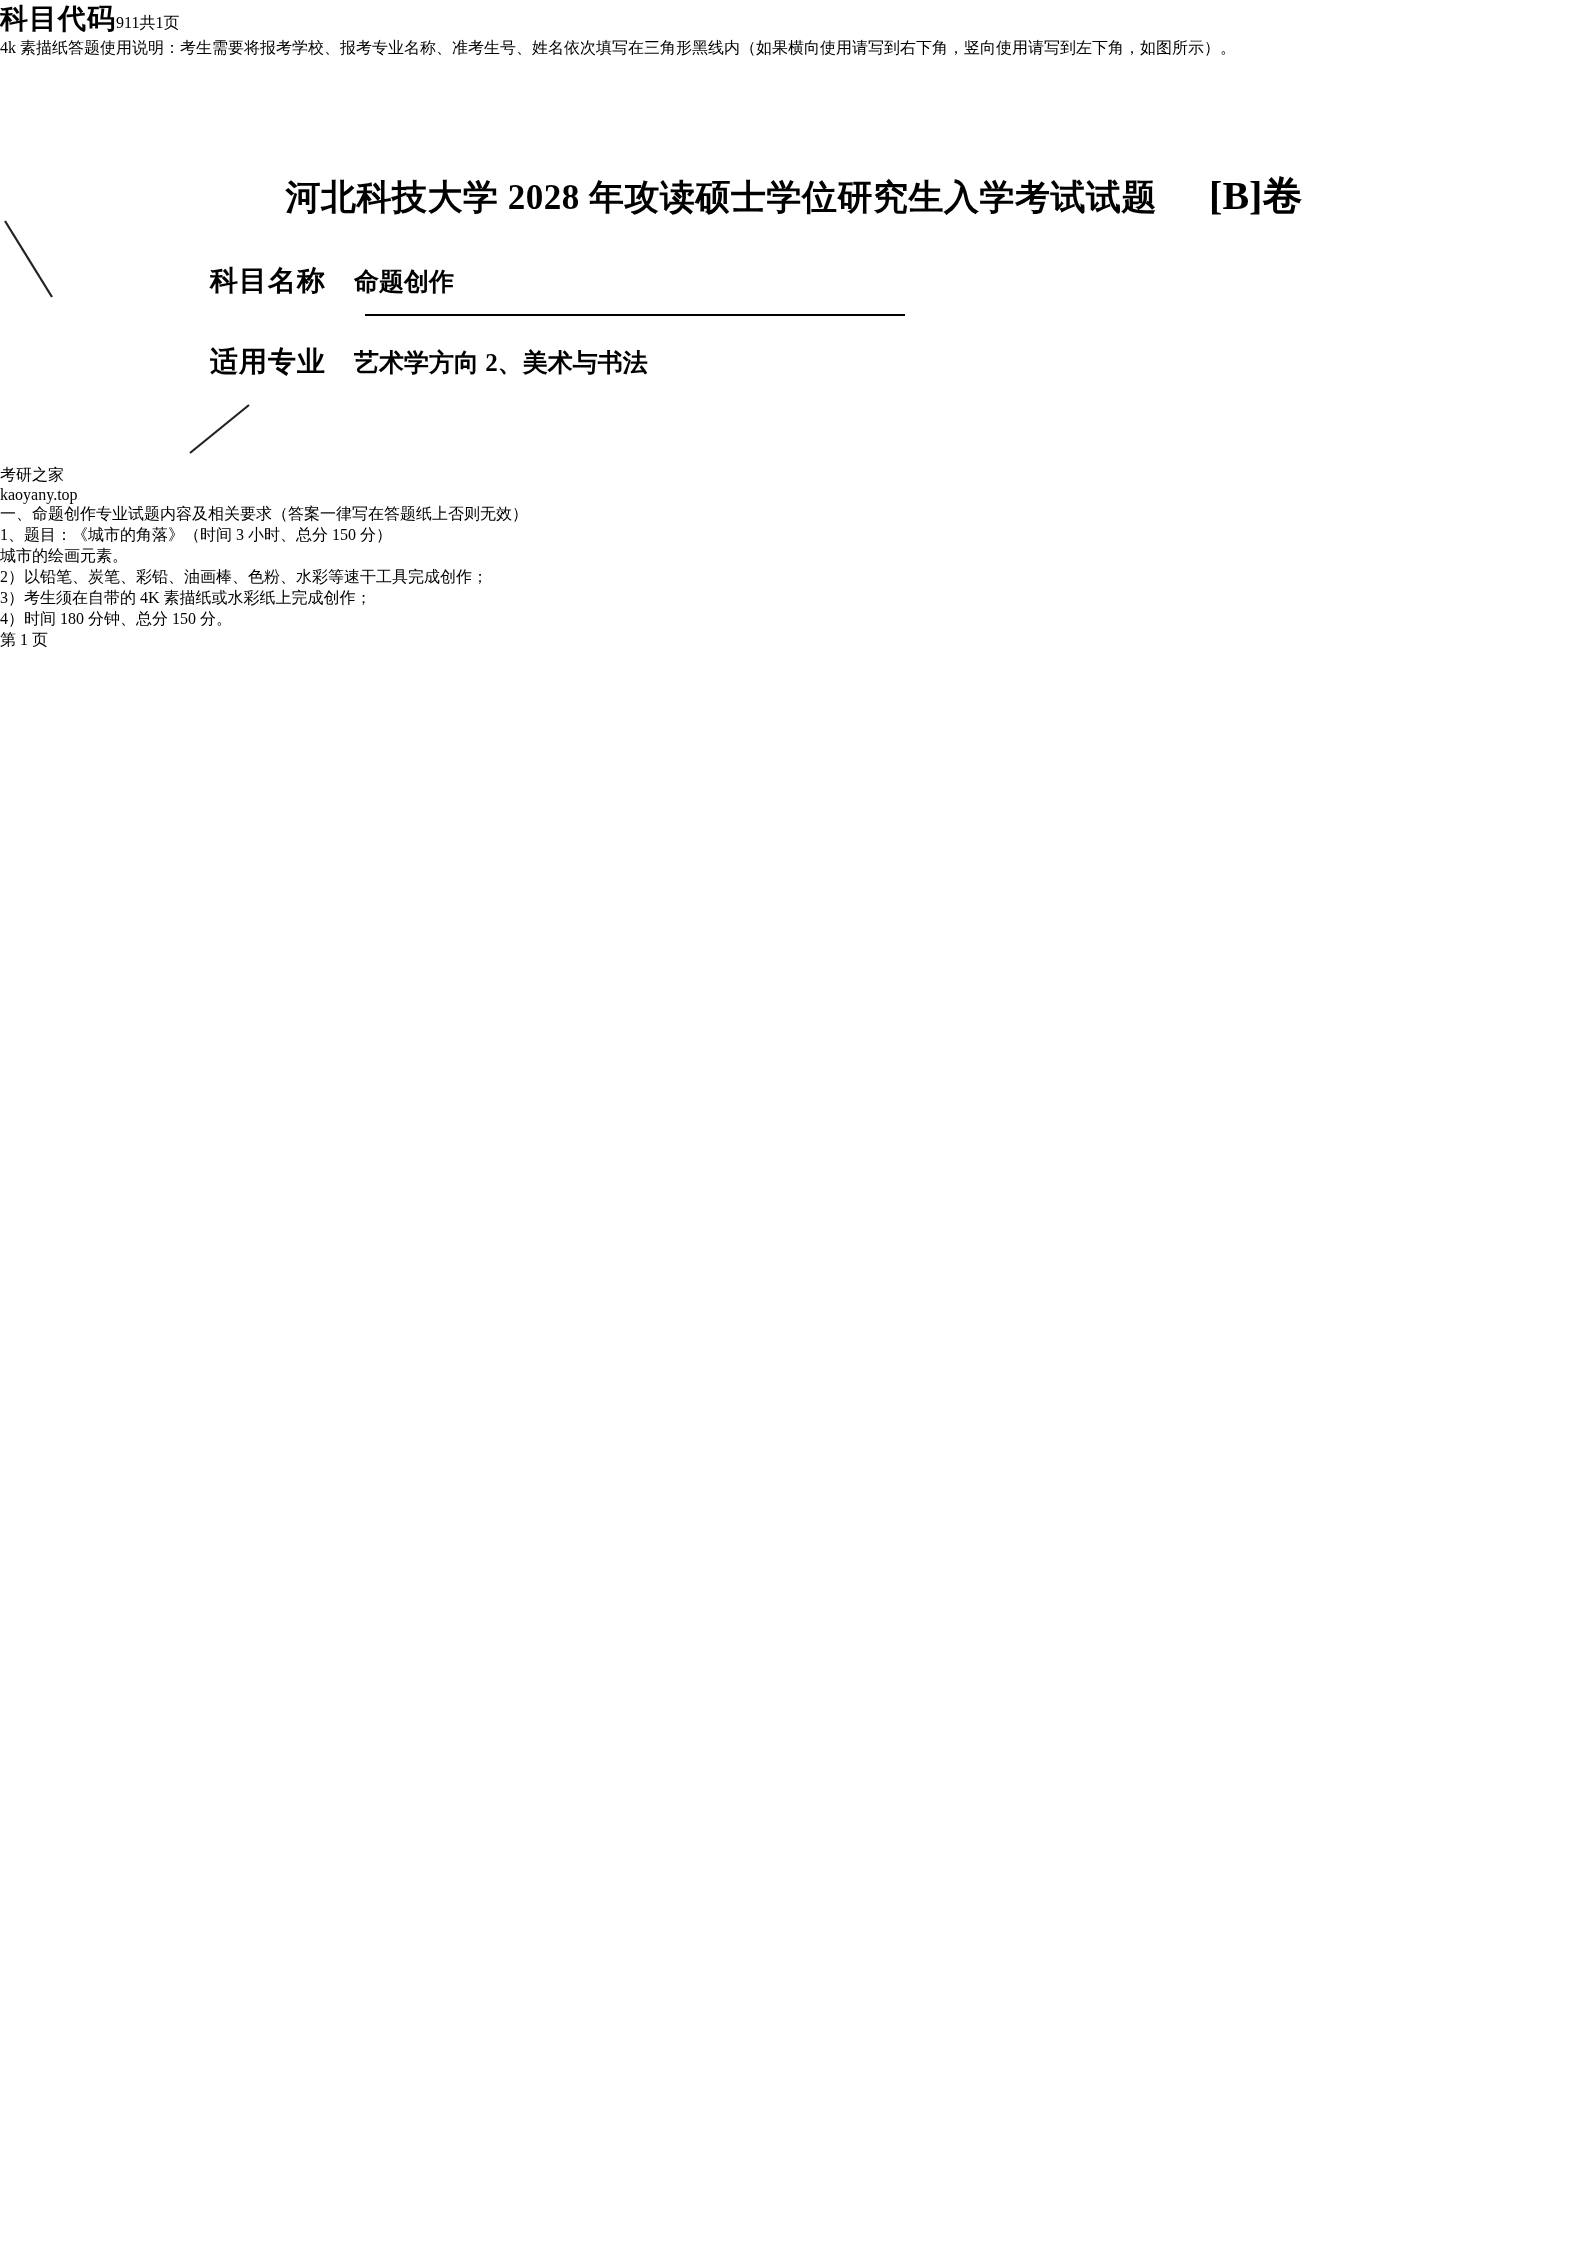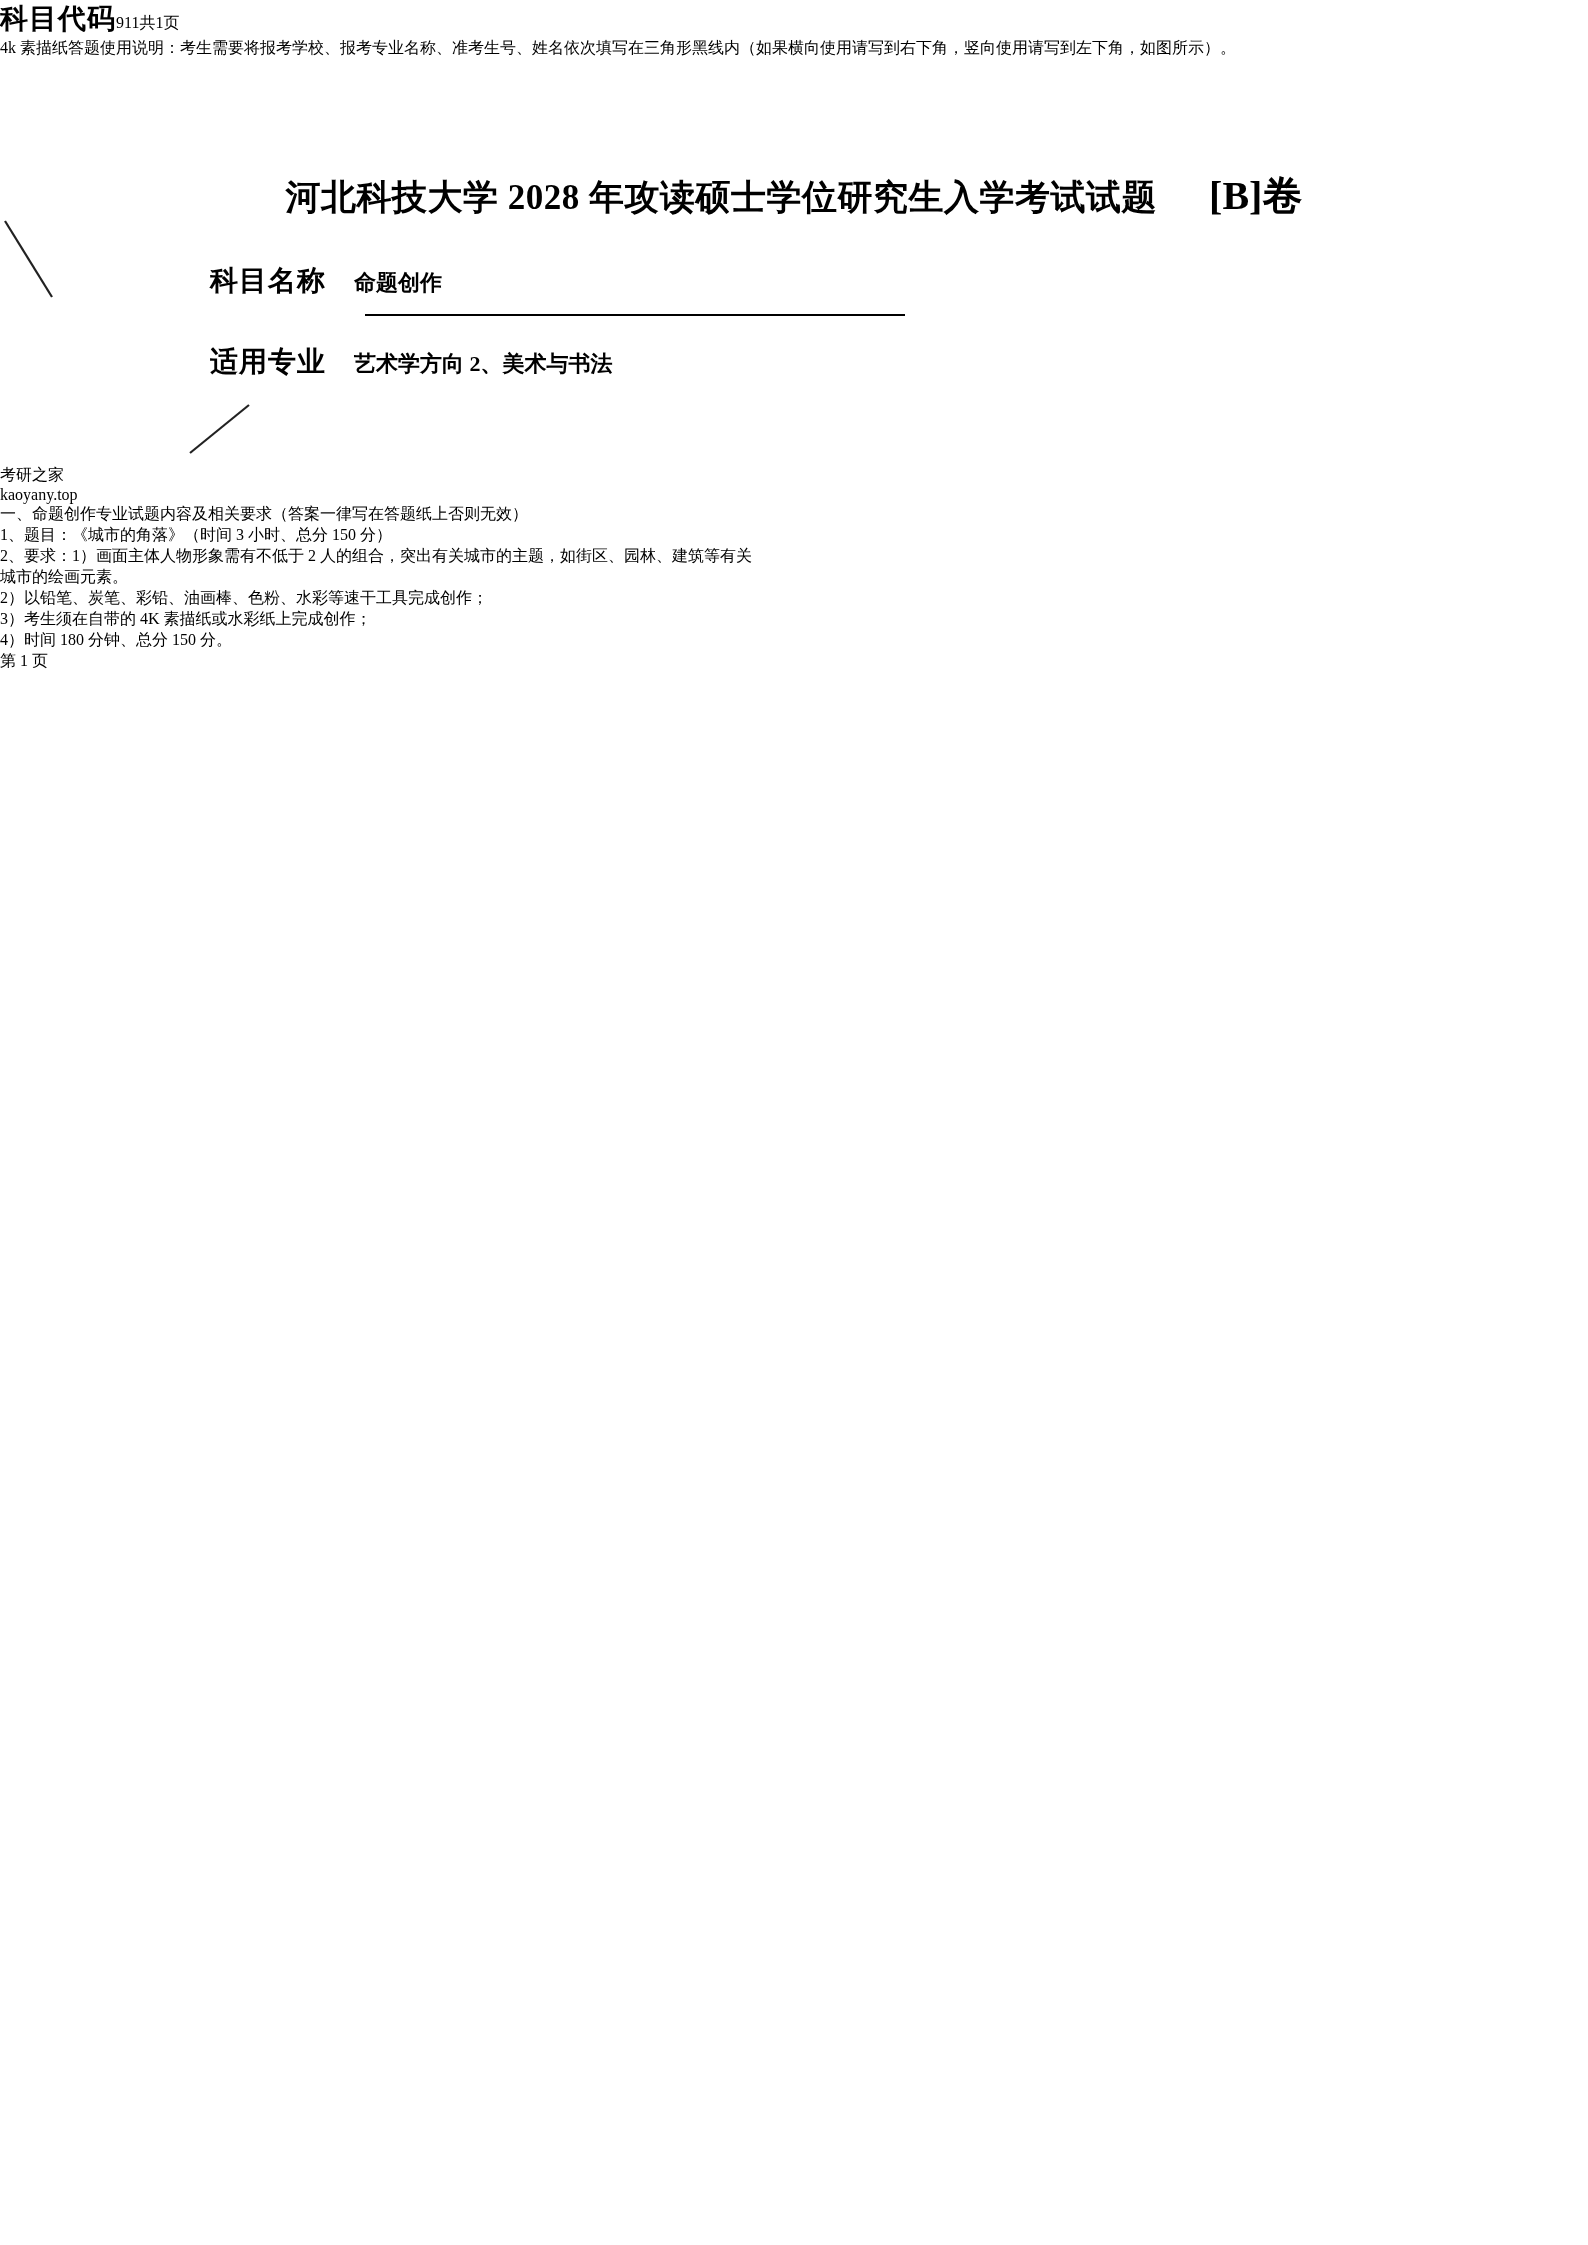--- a/index.html
+++ b/index.html
@@ -44,21 +44,21 @@
     position: absolute;
     height: 46px;
     white-space: nowrap;
   }
   .hdr-label {
     font-size: 28px;
     font-weight: bold;
     letter-spacing: 1px;
   }
   .hdr-value {
-    font-size: 22px;
+    font-size: 25px;
     font-weight: bold;
   }
 
   #row-subject { left: 210px; top: 262px; }
   #row-major   { left: 210px; top: 343px; text-align: right; }
 
   .fill-line {
     position: absolute;
     border-bottom: 2px solid #000;
   }
@@ -242,21 +242,20 @@
   </div>
 
   <div class="watermark">
     <div class="wm-cn">考研之家</div>
     <div class="wm-url">kaoyany.top</div>
   </div>
 
   <div class="sec-heading">一、命题创作专业试题内容及相关要求（答案一律写在答题纸上否则无效）</div>
 
   <div class="q-line" id="q1">1、题目：《城市的角落》（时间 3 小时、总分 150 分）</div>
-  <div class="q-line" id="q2">2、要求：1）画面主体人物形象需有不低于 2 人的组合，突出有关城市的主题，如街区、园林、建筑等有关</div>
   <div class="q-line" id="q2b">城市的绘画元素。</div>
 
   <div class="q-line" id="s2">2）以铅笔、炭笔、彩铅、油画棒、色粉、水彩等速干工具完成创作；</div>
   <div class="q-line" id="s3">3）考生须在自带的 4K 素描纸或水彩纸上完成创作；</div>
   <div class="q-line" id="s4">4）时间 180 分钟、总分 150 分。</div>
 
   <div class="footer">第 1 页</div>
 
 </div>
 

